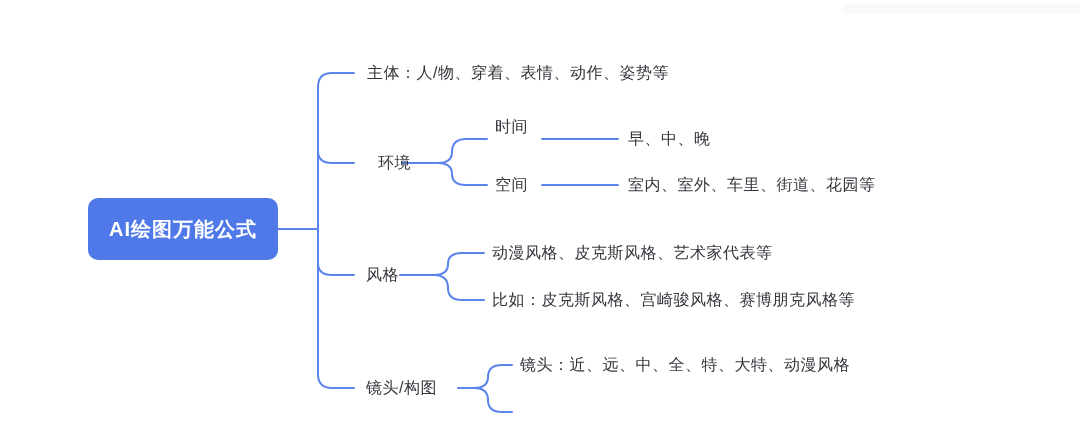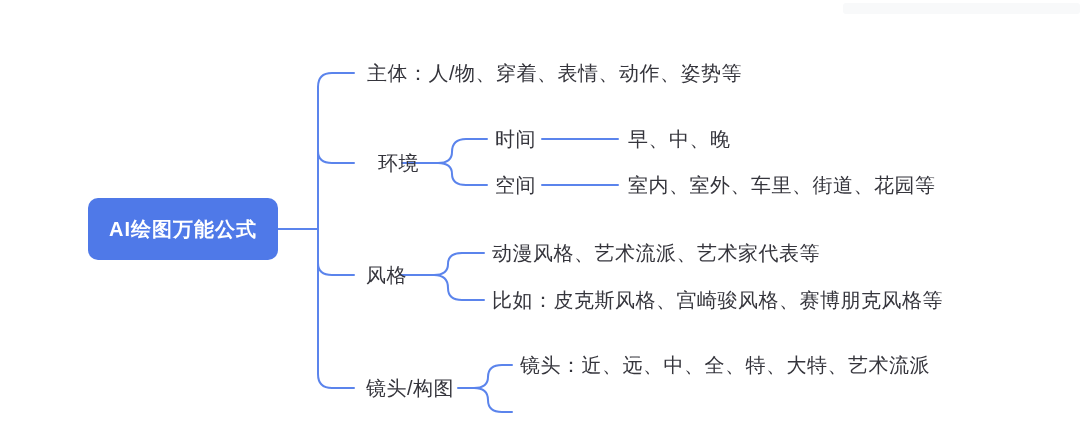--- a/index.html
+++ b/index.html
@@ -30,21 +30,21 @@
   .links path{
     fill:none;
     stroke:var(--accent);
     stroke-width:2;
     stroke-linecap:round;
   }
   .node{
     position:absolute;
     transform:translateY(-50%);
     white-space:nowrap;
-    font-size:20px;
+    font-size:16px;
     color:var(--text);
     line-height:1.25;
     letter-spacing:0.5px;
     cursor:default;
   }
   .root-node{
     position:absolute;
     left:88px;top:198px;
     width:190px;height:62px;
     background:var(--root-bg);
@@ -86,26 +86,26 @@
     <path d="M458 388 H474"></path>
     <path d="M474 388 Q488 388 488 377 Q488 365 502 365 H512"></path>
     <path d="M474 388 Q488 388 488 400 Q488 412 502 412 H512"></path>
   </svg>
 
   <div class="root-node">AI绘图万能公式</div>
 
   <div class="node" style="left:367px;top:73px">主体：人/物、穿着、表情、动作、姿势等</div>
 
   <div class="node" style="left:378px;top:163px">环境</div>
-  <div class="node" style="left:495px;top:139px">时间</div>
+  <div class="node" style="left:495px;top:127px">时间</div>
   <div class="node" style="left:628px;top:139px">早、中、晚</div>
   <div class="node" style="left:495px;top:185px">空间</div>
   <div class="node" style="left:628px;top:185px">室内、室外、车里、街道、花园等</div>
 
   <div class="node" style="left:366px;top:275px">风格</div>
-  <div class="node" style="left:492px;top:253px">动漫风格、艺术流派、艺术家代表等</div>
+  <div class="node" style="left:492px;top:253px">动漫风格、皮克斯风格、艺术家代表等</div>
   <div class="node" style="left:492px;top:300px">比如：皮克斯风格、宫崎骏风格、赛博朋克风格等</div>
 
   <div class="node" style="left:366px;top:388px">镜头/构图</div>
-  <div class="node" style="left:520px;top:365px">镜头：近、远、中、全、特、大特、艺术流派</div>
+  <div class="node" style="left:520px;top:365px">镜头：近、远、中、全、特、大特、动漫风格</div>
 
   <div class="watermark"></div>
 </div>
 
 </body></html>

